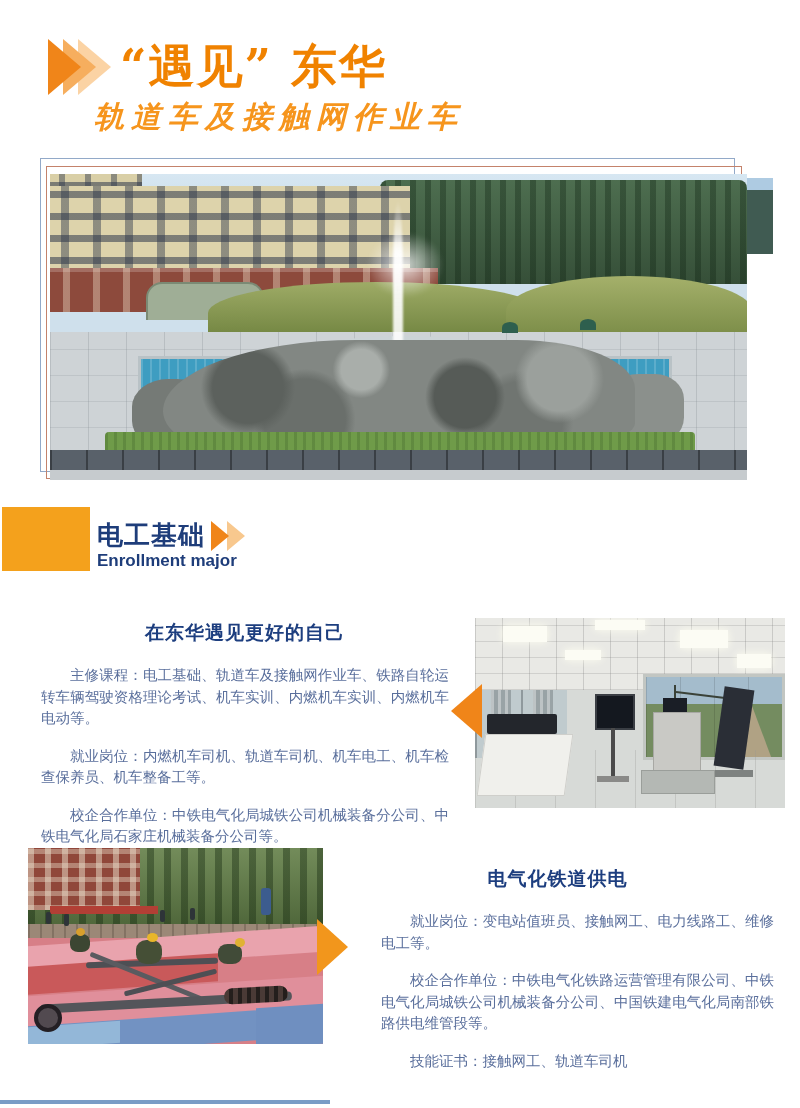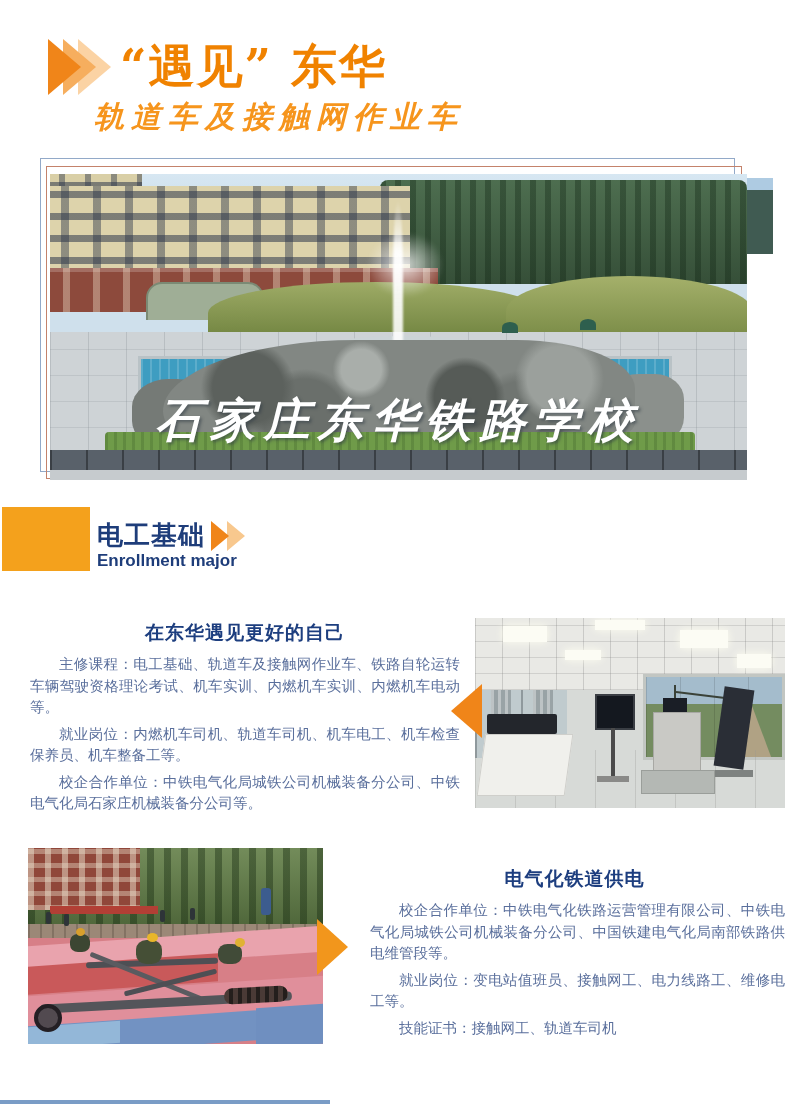--- a/index.html
+++ b/index.html
@@ -80,24 +80,24 @@
   .banner-block { position:absolute; left:2px; top:507px; width:88px; height:64px; background:#f4a11c; }
   .banner-cn { position:absolute; left:97px; top:518px; font-size:26px; font-weight:bold; color:#1e3d7a; letter-spacing:1px; white-space:nowrap; }
   .banner-en { position:absolute; left:97px; top:551px; font-size:17px; font-weight:bold; color:#1e3d7a; white-space:nowrap; }
   .bn-tri { position:absolute; top:521px; width:0; height:0; border-top:15px solid transparent; border-bottom:15px solid transparent; }
   .bn2 { left:227px; border-left:18px solid #f8c88e; }
   .bn1 { left:211px; border-left:18px solid #f08519; }
 
   
   .sec-title { position:absolute; font-size:19px; font-weight:bold; color:#1d3e7f; letter-spacing:1px; text-align:center; }
   .sec-text { position:absolute; font-size:14.5px; line-height:21.5px; color:#5a6f9c; text-align:justify; }
-  .sec-text p { margin:5px; text-indent:2em; }
+  .sec-text p { margin:16px; text-indent:2em; }
   .s1-title { left:25px; top:620px; width:440px; }
   .s1-text { left:25px; top:649px; width:440px; }
-  .s2-title { left:362px; top:866px; width:425px; }
+  .s2-title { left:345px; top:866px; width:425px; }
   .s2-text { left:365px; top:895px; width:425px; }
   .arrow-left { position:absolute; left:451px; top:684px; width:0; height:0; z-index:3;
                 border-top:27px solid transparent; border-bottom:27px solid transparent; border-right:31px solid #f08519; }
   .arrow-right { position:absolute; left:317px; top:919px; width:0; height:0; z-index:3;
                  border-top:28px solid transparent; border-bottom:28px solid transparent; border-left:31px solid #f2961c; }
 
   
   .simroom { position:absolute; left:475px; top:618px; width:310px; height:190px; overflow:hidden; background:#d7dad7; }
   .sr-wall { position:absolute; left:0; top:56px; width:310px; height:84px; background:#d7dad7; }
   .sr-ceiling { position:absolute; left:0; top:0; width:310px; height:72px; background:#e9e9e5;
@@ -185,21 +185,20 @@
     <div class="cp-fountain"></div>
     <div class="cp-mist"></div>
     <div class="cp-umbrella" style="left:452px; top:148px;"></div>
     <div class="cp-umbrella" style="left:530px; top:145px;"></div>
     <div class="cp-rock-side" style="left:82px; top:205px; width:90px; height:70px; border-radius:40% 50% 30% 40%;"></div>
     <div class="cp-rock-side" style="left:552px; top:200px; width:82px; height:72px; border-radius:45% 35% 40% 30%; background:#8b908c;"></div>
     <div class="cp-rock"></div>
     <div class="cp-lawn"></div>
     <div class="cp-wall"></div>
     <div class="cp-front"></div>
-    <div class="cp-name">石家庄东华铁路学校</div>
   </div>
 
   <div class="banner-block"></div>
   <div class="banner-cn">电工基础</div>
   <div class="bn-tri bn2"></div>
   <div class="bn-tri bn1"></div>
   <div class="banner-en">Enrollment major</div>
 
   <div class="sec-title s1-title">在东华遇见更好的自己</div>
   <div class="sec-text s1-text">
@@ -263,19 +262,19 @@
     <div class="tr-helmet" style="left:119px; top:85px; width:11px; height:9px; background:#e8b62a;"></div>
     <div class="tr-worker" style="left:190px; top:96px; width:24px; height:20px; background:#414b38;"></div>
     <div class="tr-helmet" style="left:207px; top:90px; width:10px; height:9px; background:#e0b234;"></div>
     <div class="tr-pole"></div>
     <div class="tr-wheel"></div>
     <div class="tr-insulator"></div>
   </div>
   <div class="arrow-right"></div>
   <div class="sec-title s2-title">电气化铁道供电</div>
   <div class="sec-text s2-text">
+    <p>就业岗位：变电站值班员、接触网工、电力线路工、维修电工等。</p>
     <p>校企合作单位：中铁电气化铁路运营管理有限公司、中铁电气化局城铁公司机械装备分公司、中国铁建电气化局南部铁路供电维管段等。</p>
-    <p>就业岗位：变电站值班员、接触网工、电力线路工、维修电工等。</p>
     <p>技能证书：接触网工、轨道车司机</p>
   </div>
 
   <div class="bottom-bar"></div>
 </div>
 
 </body></html>

